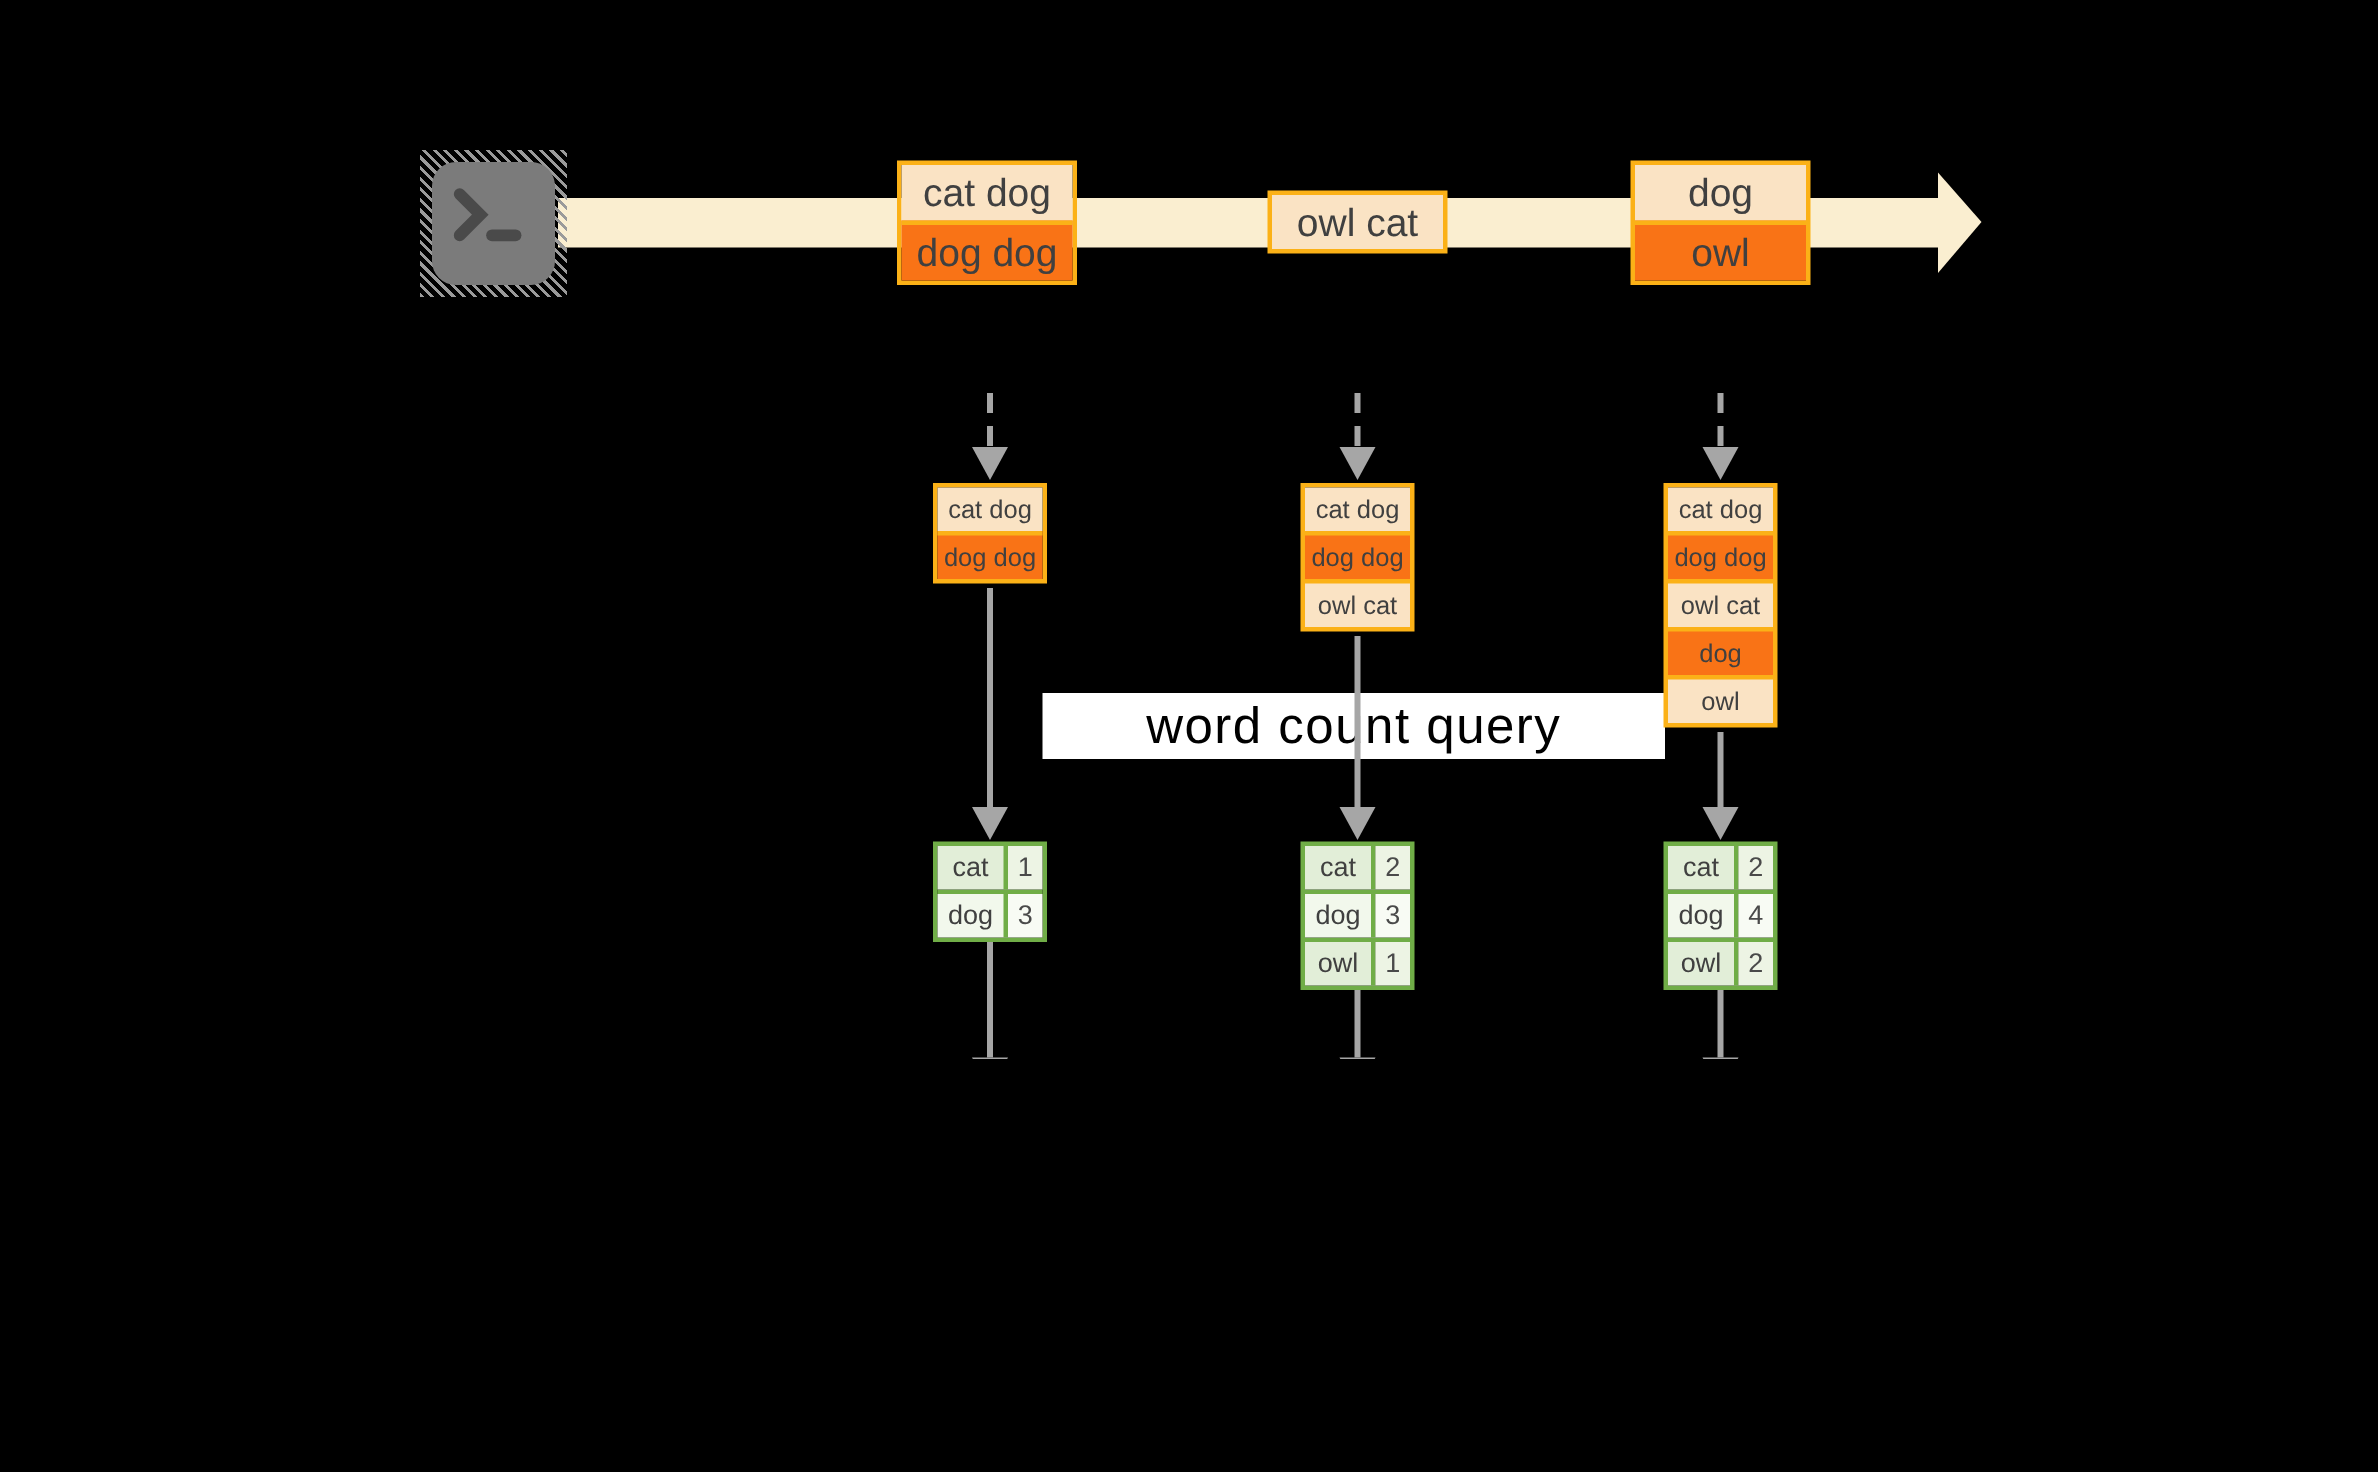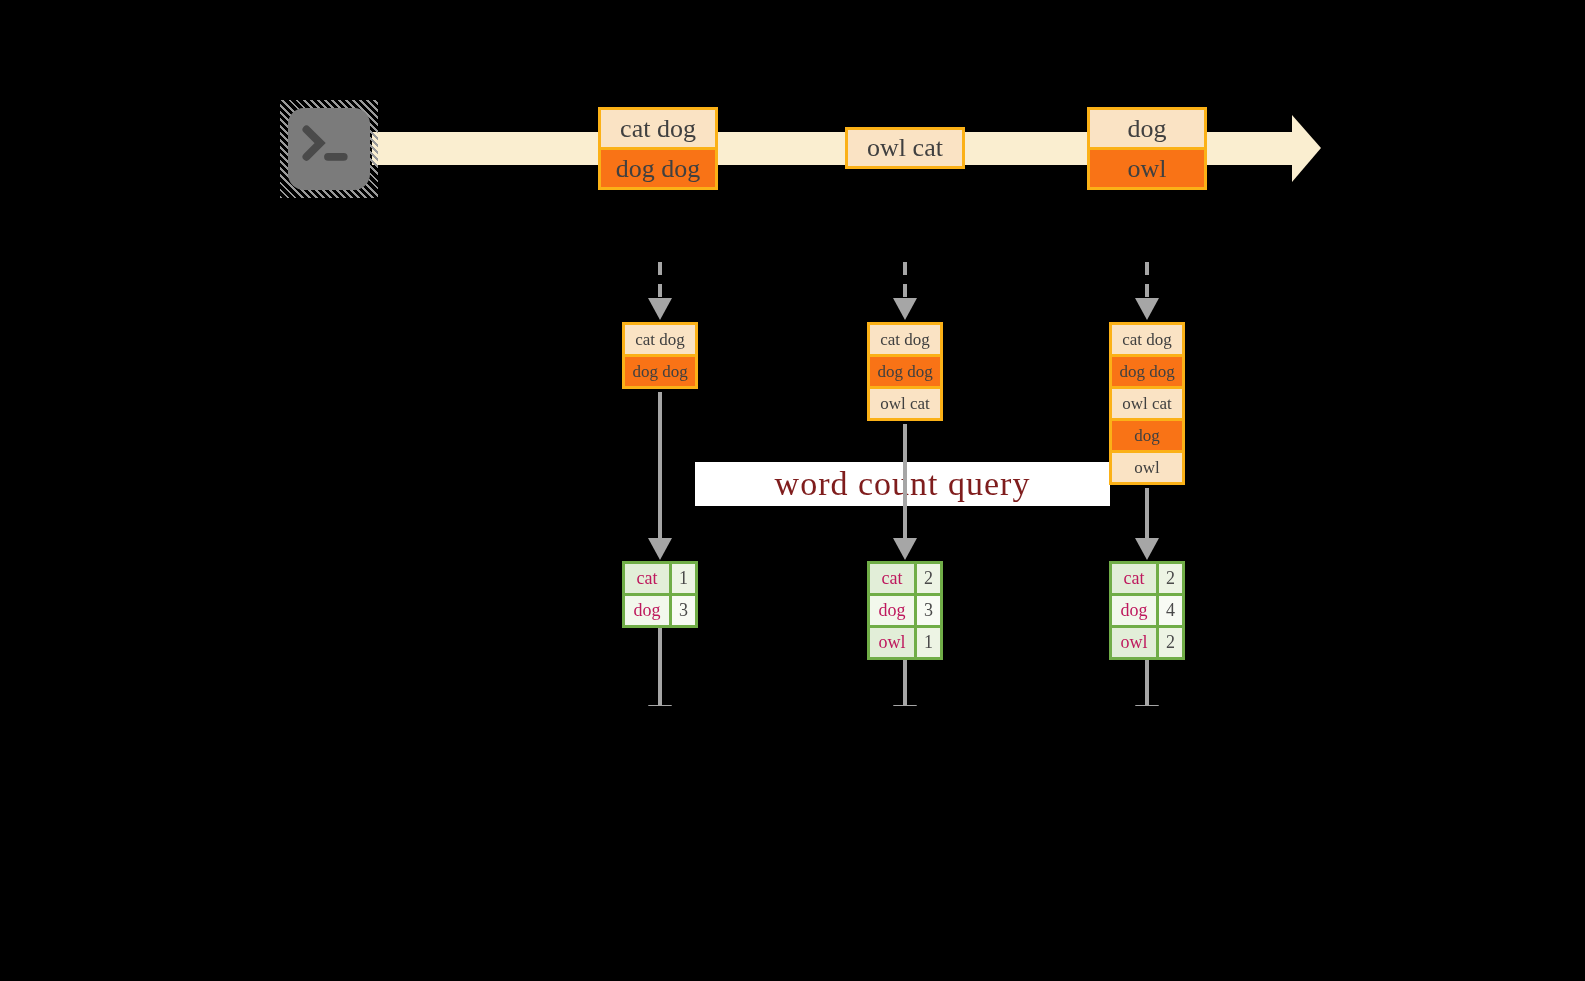--- a/index.html
+++ b/index.html
@@ -1,17 +1,17 @@
 <!DOCTYPE html>
 <html><head>
 <meta charset="utf-8">
 <style>
   html,body{margin:0;padding:0;background:#000;}
   #stage{position:relative;width:1585px;height:706px;background:#000;overflow:hidden;
-         font-family:Liberation Serif, serif;}
+         font-family:Liberation Sans, sans-serif;}
 
   
   .band{position:absolute;left:372px;top:132px;width:920px;height:33px;background:#FAEED0;z-index:1;}
   .band-head{position:absolute;left:1292px;top:115px;width:0;height:0;z-index:1;
              border-top:33px solid transparent;border-bottom:34px solid transparent;
              border-left:29px solid #FAEED0;}
 
   
   .ev-stack{position:absolute;width:114px;border:3px solid #FBB117;z-index:3;}
   .ev-row{height:37px;display:flex;align-items:center;justify-content:center;
@@ -31,28 +31,28 @@
   .vline{position:absolute;width:4px;background:#A6A6A6;z-index:2;}
   .vdash{position:absolute;width:4px;z-index:2;
          background:repeating-linear-gradient(to bottom,#A6A6A6 0 13px,transparent 13px 22px);}
   .head-down{position:absolute;width:0;height:0;z-index:2;
              border-left:12px solid transparent;border-right:12px solid transparent;
              border-top:22px solid #A6A6A6;}
 
   
   .query-band{position:absolute;left:695px;top:462px;width:415px;height:44px;background:#FFFFFF;
               z-index:1;display:flex;align-items:center;justify-content:center;}
-  .query-band span{font-size:34px;color:#7f1d1d;letter-spacing:1px;}
+  .query-band span{font-size:34px;color:#000000;letter-spacing:1px;}
 
   
   .count-table{position:absolute;width:70px;border:3px solid #70AD47;z-index:3;}
   .ct-row{display:flex;height:29px;}
   .ct-row + .ct-row{border-top:3px solid #70AD47;}
   .ct-word{width:44px;border-right:3px solid #70AD47;display:flex;align-items:center;
-           justify-content:center;font-size:18px;color:#be185d;}
+           justify-content:center;font-size:18px;color:#404040;}
   .ct-num{flex:1;display:flex;align-items:center;justify-content:center;
           font-size:18px;color:#4A4A4A;}
   .g-dark{background:#E2EED8;} .g-light{background:#F2F8EC;}
   .gn-dark{background:#EDF4E4;} .gn-light{background:#F8FBF4;}
 
   
   .terminal{position:absolute;z-index:3;}
   .terminal .hatch{position:absolute;inset:0;
         background:repeating-linear-gradient(45deg,#9A9A9A 0 2px,transparent 2px 5px);}
   .terminal .tbody{position:absolute;background:#7B7B7B;}

